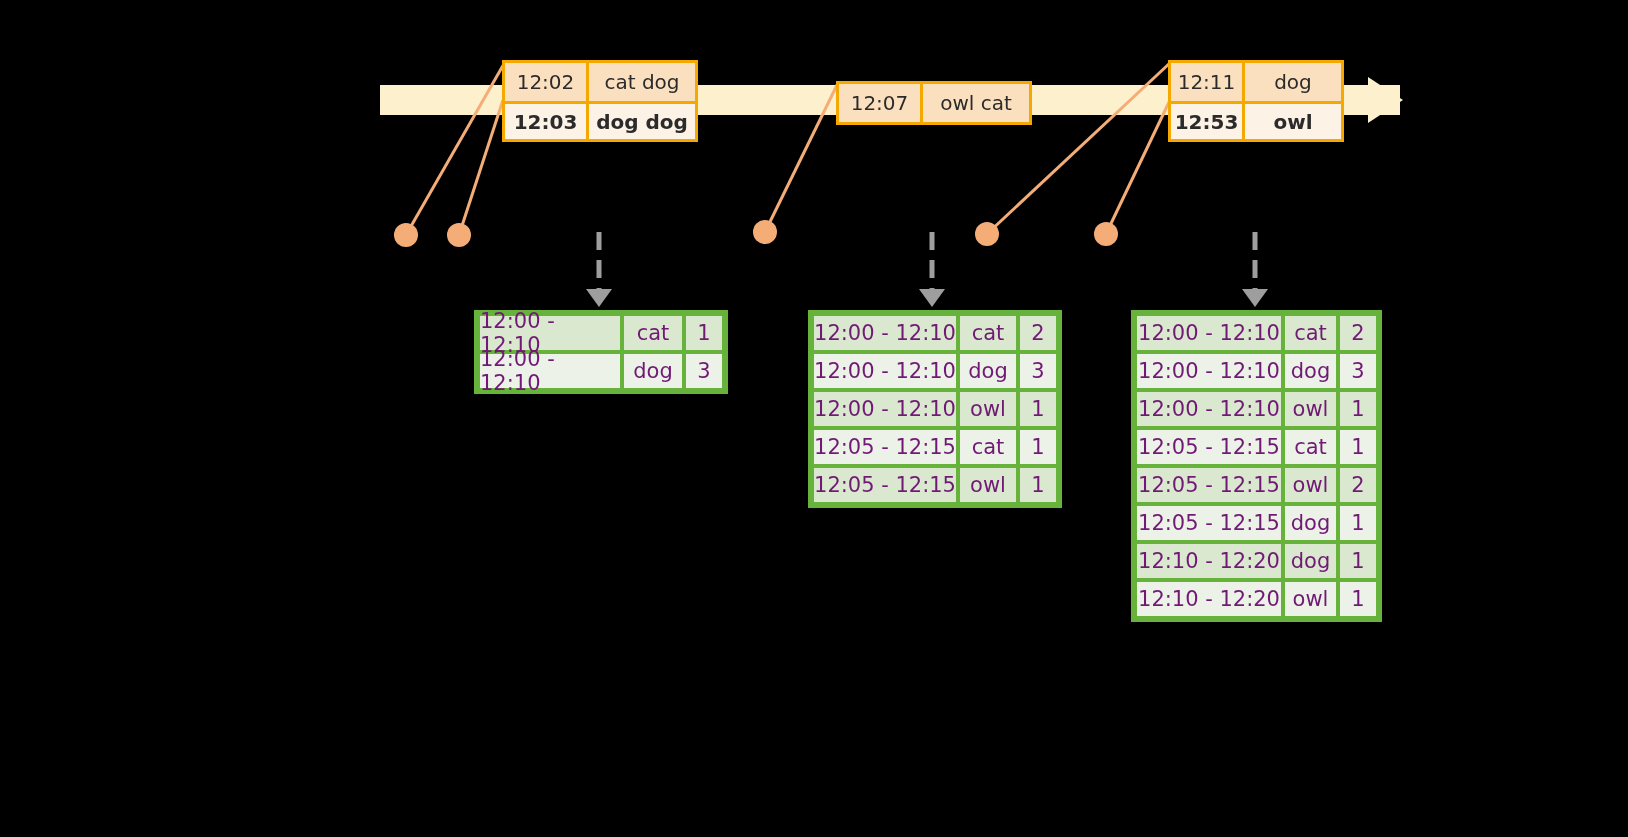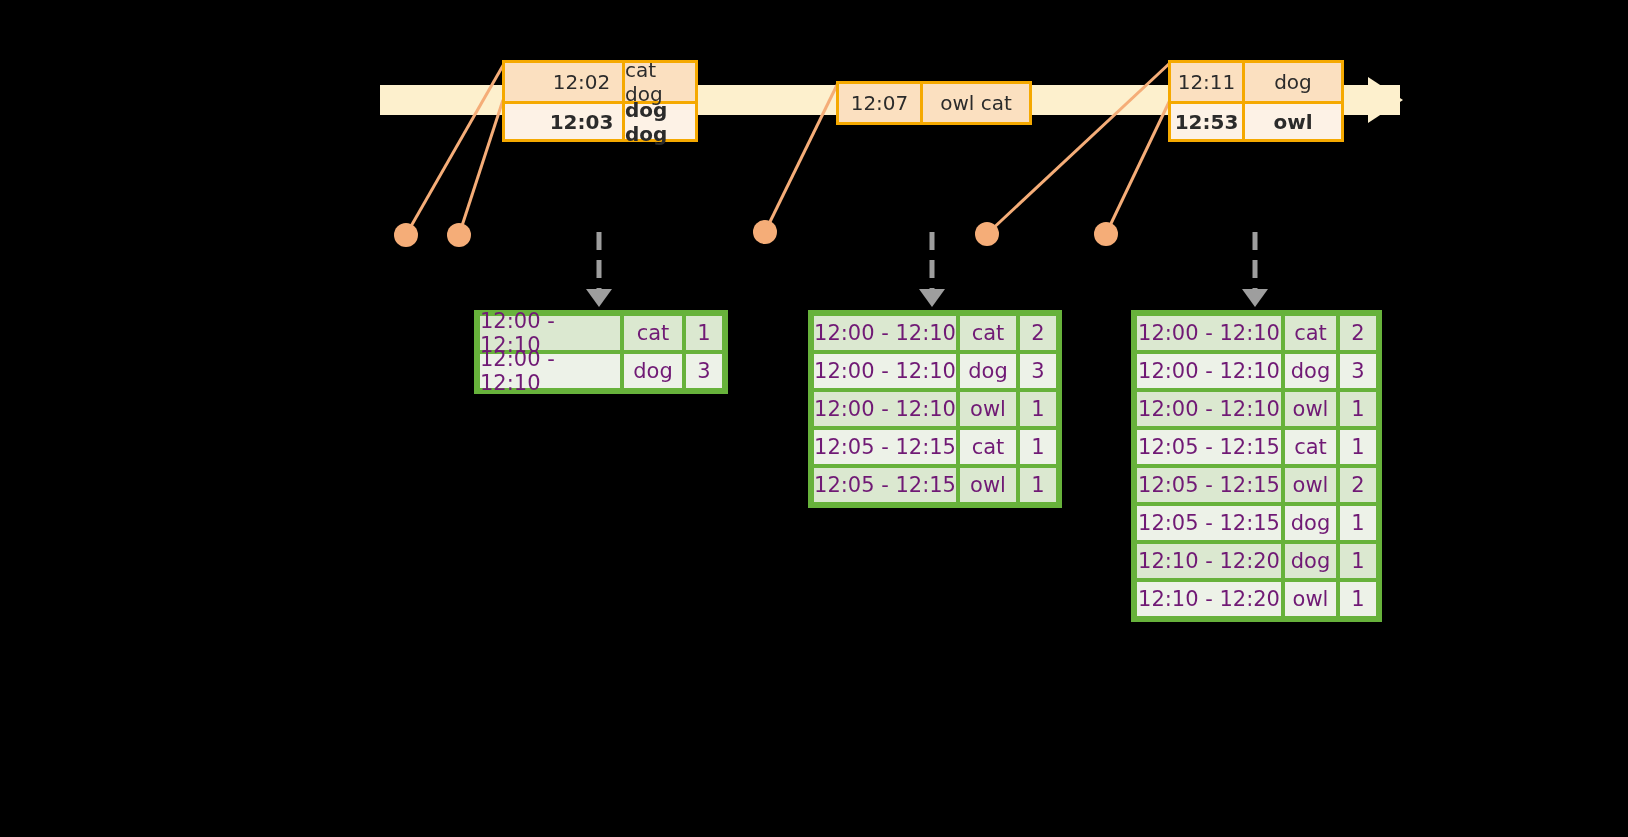--- a/index.html
+++ b/index.html
@@ -67,21 +67,21 @@
     justify-content: center;
     box-sizing: border-box;
     font-size: 20px;
     color: #2b2b2b;
     flex: 1;
   }
   .row-a { background: #fbe0c0; }
   .row-b { background: #fdf2e6; }
 
   #event-box-1 { left: 502px; top: 60px;  width: 196px; }
-  #event-box-1 .ev-time { width: 84px; margin-left: 36px; }
+  #event-box-1 .ev-time { width: 84px; }
   #event-box-2 { left: 836px; top: 81px;  width: 196px; }
   #event-box-2 .ev-time { width: 84px; }
   #event-box-3 { left: 1168px; top: 60px; width: 176px; }
   #event-box-3 .ev-time { width: 74px; }
 
   
   #connectors {
     position: absolute;
     left: 0; top: 0;
     width: 1628px;

